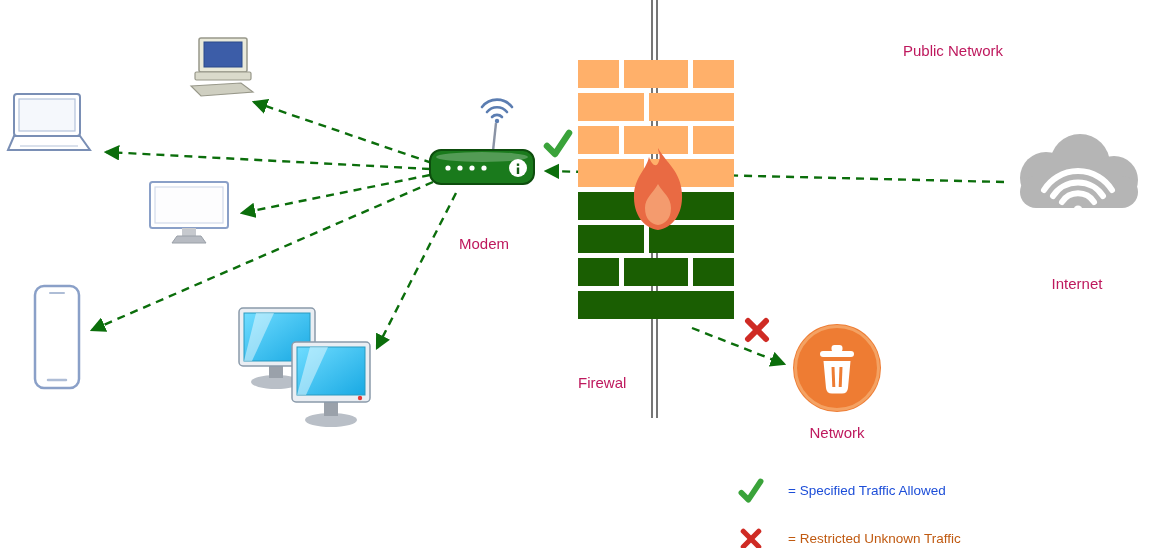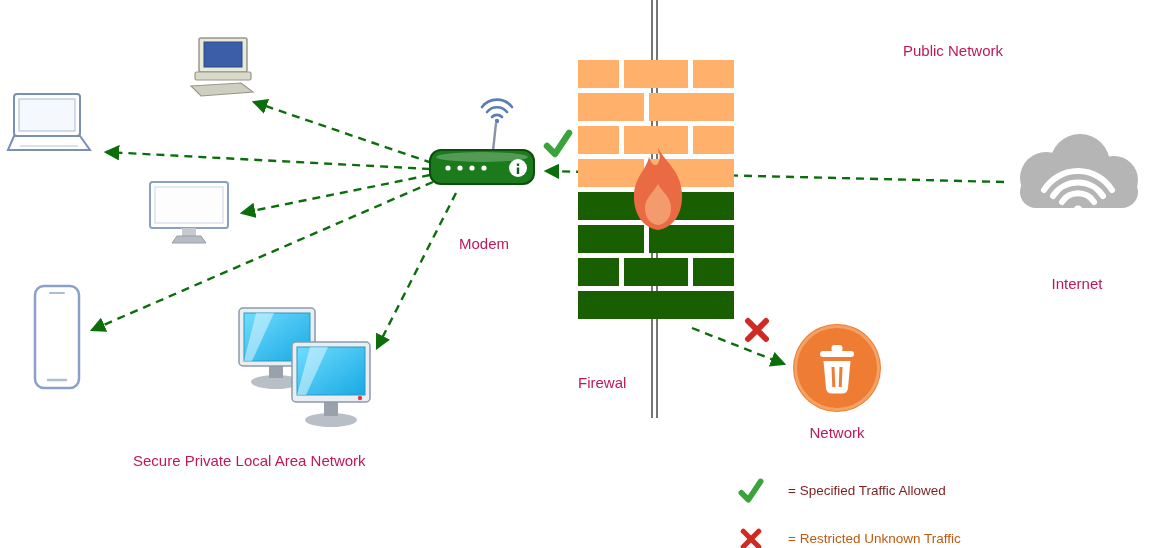--- a/index.html
+++ b/index.html
@@ -15,21 +15,21 @@
   .label{
     position:absolute;z-index:4;
     font-weight:normal;font-size:15px;color:#be185d;
     white-space:nowrap;
   }
   .label.centered{text-align:center;}
   .legend-text{
     position:absolute;z-index:4;
     font-size:13.5px;white-space:nowrap;
   }
-  .legend-text.allowed{color:#7f1d1d;}
+  .legend-text.allowed{color:#1d4ed8;}
   .legend-text.restricted{color:#c05a11;text-align:center;}
   svg{display:block;}
 </style>
 </head>
 <body>
 
 <div id="diagram-canvas">
 
   <svg class="layer" width="1152" height="548" viewBox="0 0 1152 548" style="z-index:1;">
     <defs>
@@ -215,21 +215,20 @@
   <div class="node" style="left:743px;top:316px;z-index:3;">
     <svg width="28" height="28" viewBox="0 0 28 28">
       <g stroke="#cf2b24" stroke-width="6" stroke-linecap="round">
         <line x1="5" y1="5" x2="23" y2="23"></line>
         <line x1="23" y1="5" x2="5" y2="23"></line>
       </g>
     </svg>
   </div>
 
   <div class="label" style="left:903px;top:42px;">Public Network</div>
-  <div class="label" style="left:133px;top:452px;">Secure Private Local Area Network</div>
 
   <div class="node" style="left:737px;top:477px;z-index:3;">
     <svg width="28" height="28" viewBox="0 0 32 32">
       <path d="M5 18 L13 26 L27 5" fill="none" stroke="#3aa33a" stroke-width="6.5" stroke-linecap="round" stroke-linejoin="round"></path>
     </svg>
   </div>
   <div class="legend-text allowed" style="left:788px;top:483px;">= Specified Traffic Allowed</div>
 
   <div class="node" style="left:739px;top:527px;z-index:3;">
     <svg width="24" height="24" viewBox="0 0 28 28">

